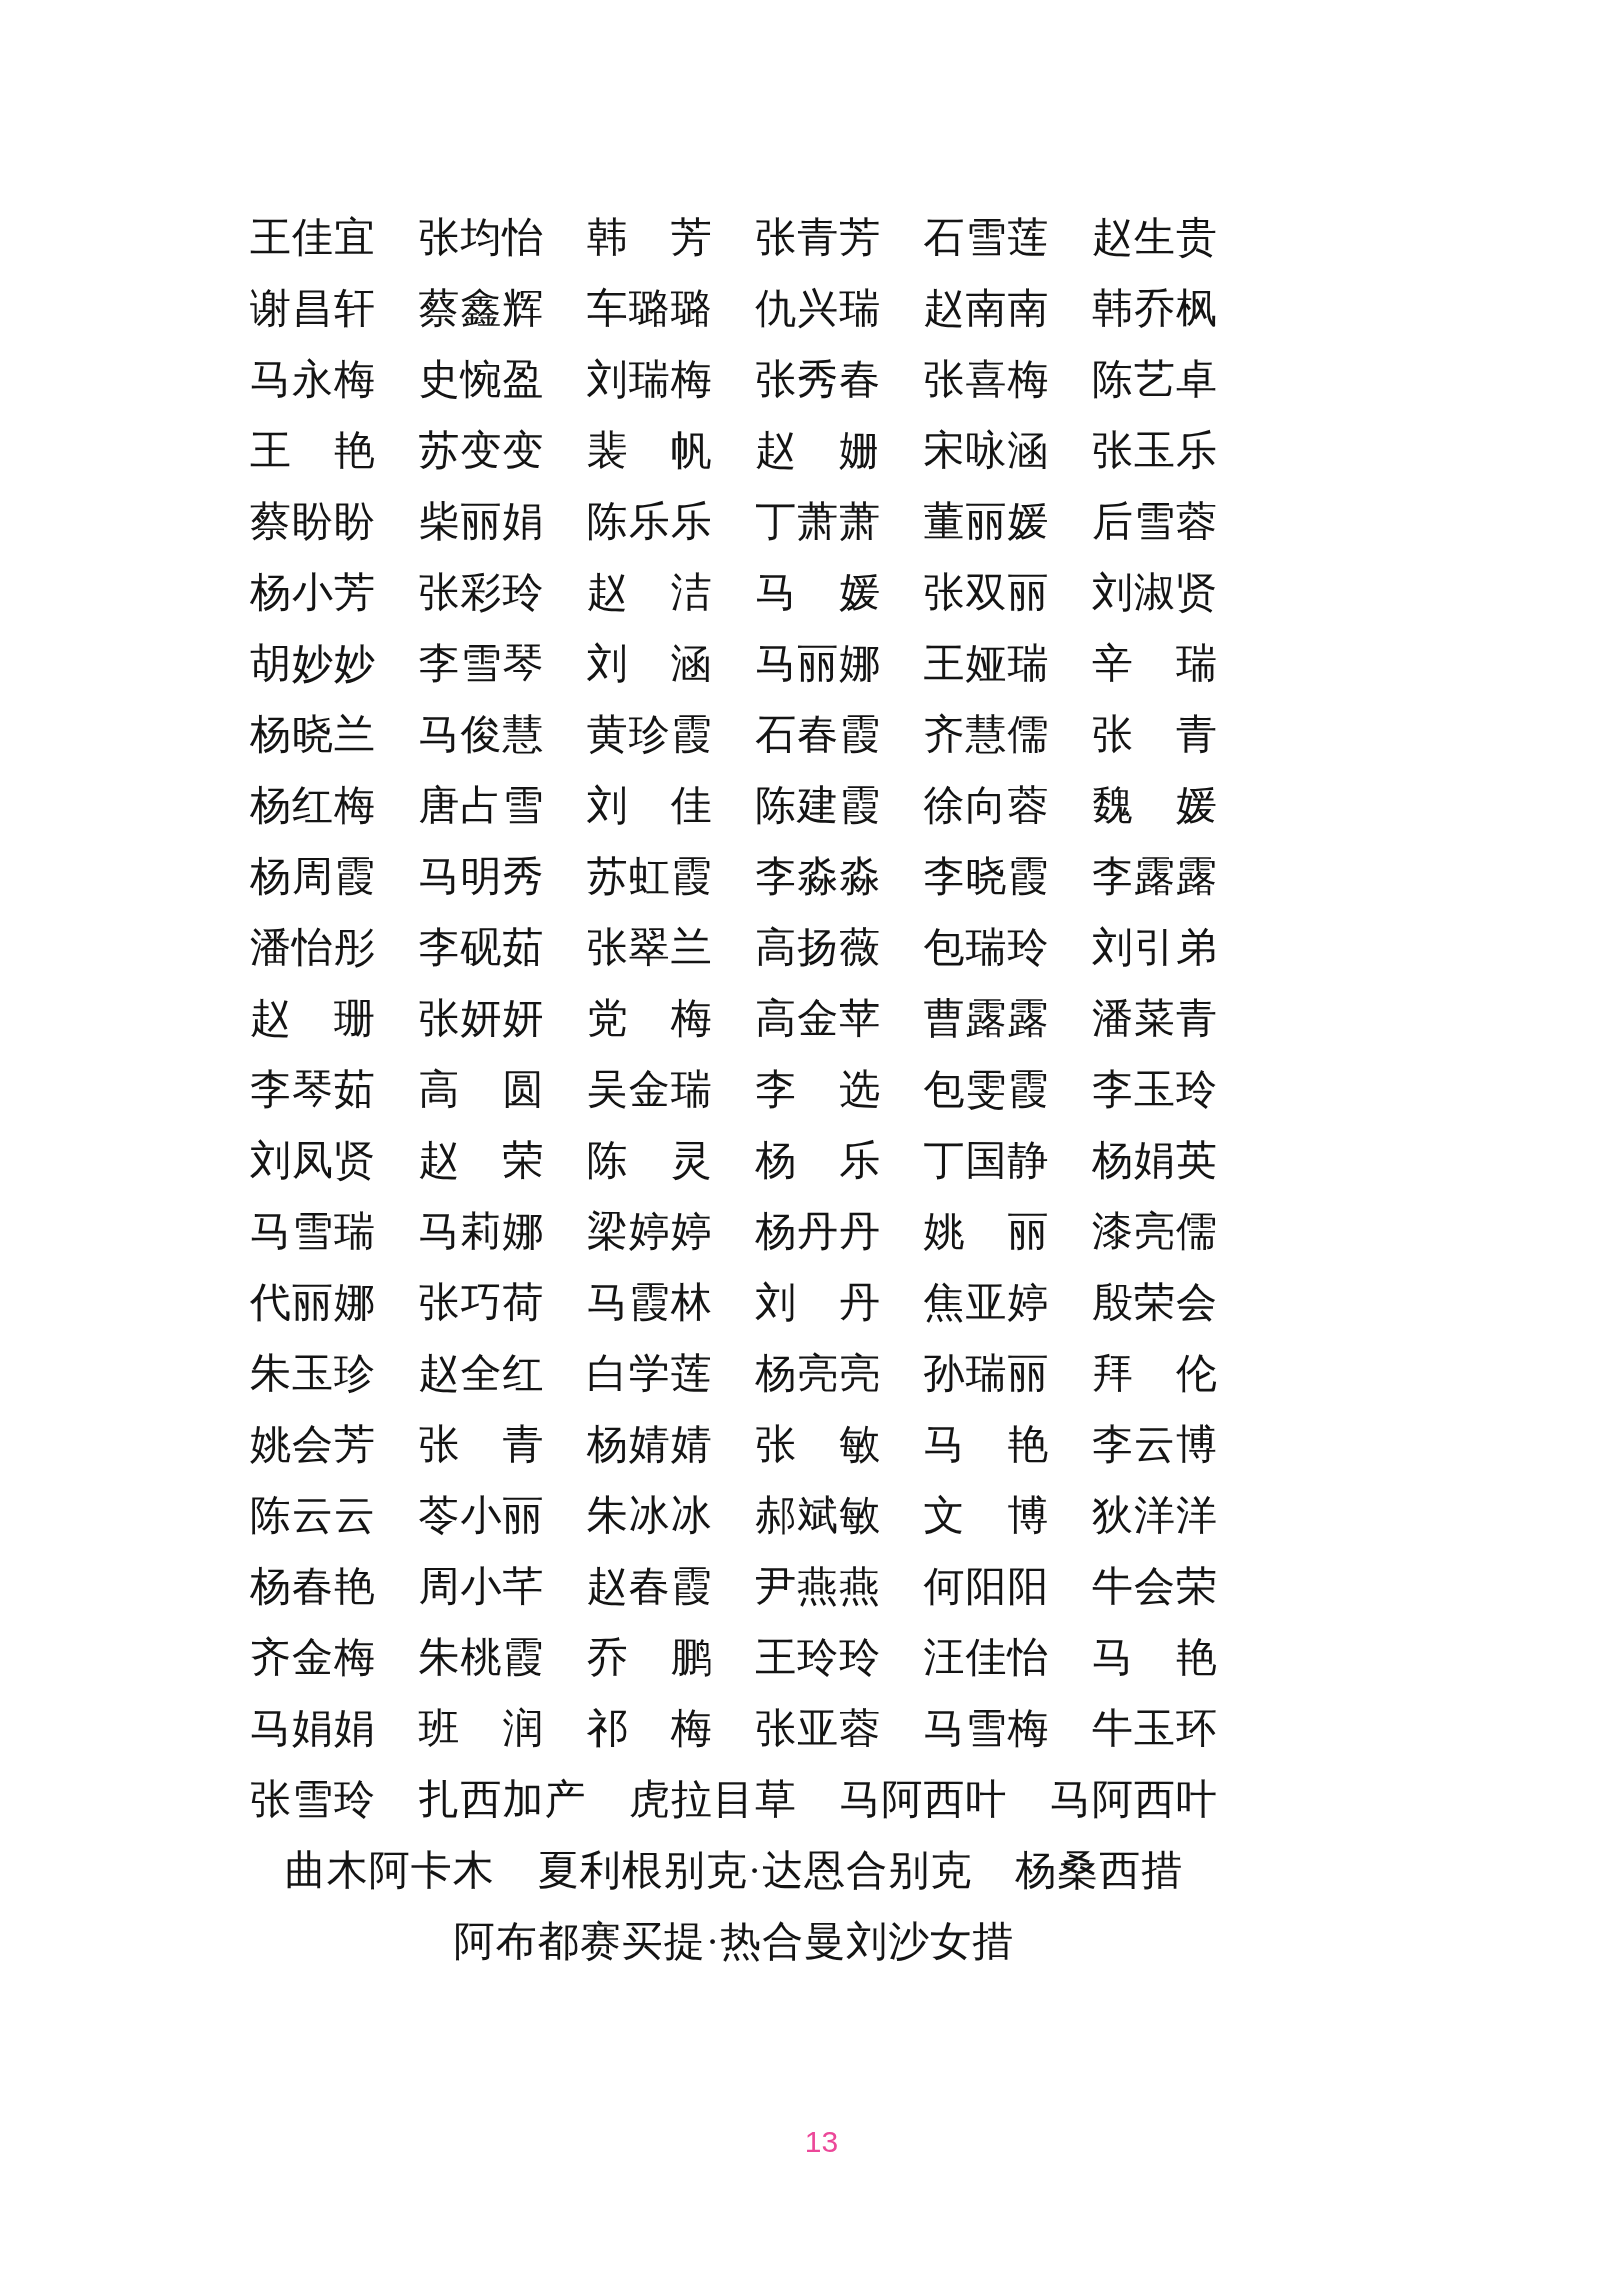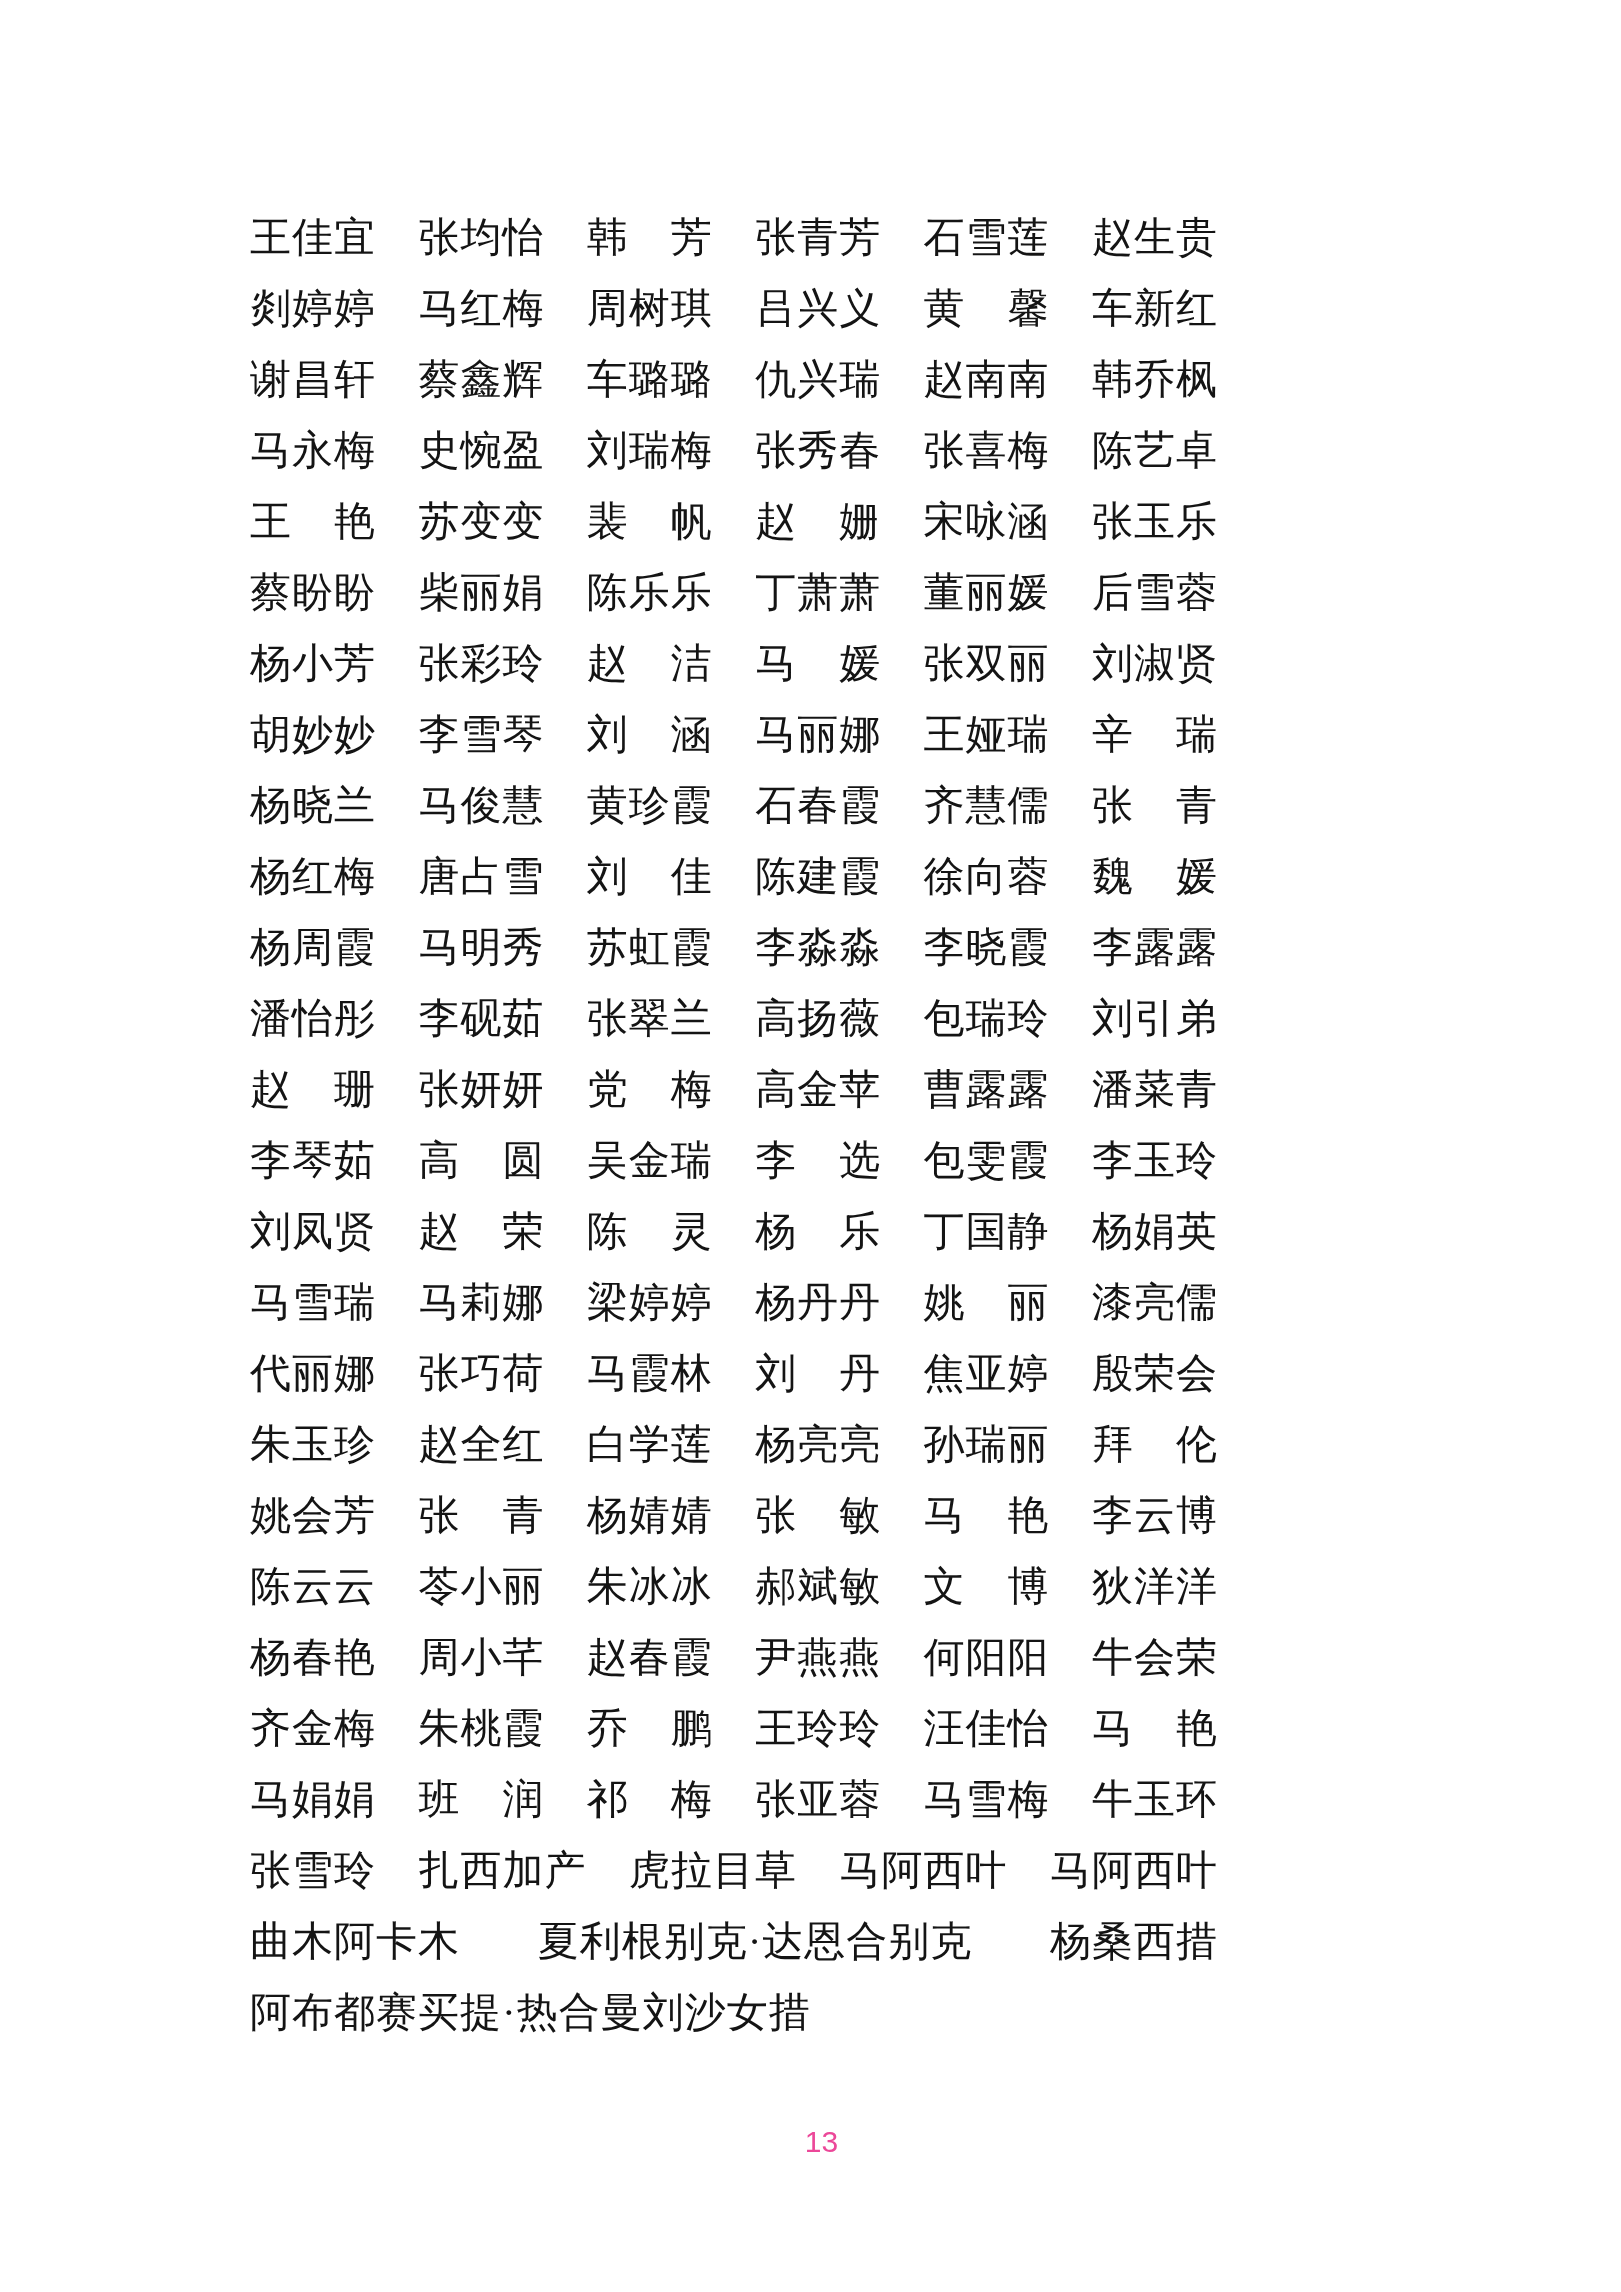--- a/index.html
+++ b/index.html
@@ -28,22 +28,22 @@
     height: 71px;
     font-size: 41px;
     color: #141414;
     white-space: pre;
     letter-spacing: 1px;
   }
   .name-row.justify {
     justify-content: space-between;
   }
   .name-row.loose {
-    justify-content: space-between;
-    gap: 61px;
+    justify-content: center;
+    gap: 43px;
   }
   .person {
     display: inline-block;
   }
   .page-number {
     position: absolute;
     left: 0;
     top: 2125px;
     width: 100%;
     text-align: center;
@@ -51,21 +51,20 @@
     color: #ec4899;
     font-family: "Liberation Sans", "DejaVu Sans", sans-serif;
   }
 </style>
 </head>
 <body>
 
 <div class="page">
   <div class="name-list">
       <div class="name-row justify"><span class="person">王佳宜</span><span class="person">张均怡</span><span class="person">韩　芳</span><span class="person">张青芳</span><span class="person">石雪莲</span><span class="person">赵生贵</span></div>
-      <div class="name-row justify"><span class="person">剡婷婷</span><span class="person">马红梅</span><span class="person">周树琪</span><span class="person">吕兴义</span><span class="person">黄　馨</span><span class="person">车新红</span></div>
       <div class="name-row justify"><span class="person">谢昌轩</span><span class="person">蔡鑫辉</span><span class="person">车璐璐</span><span class="person">仇兴瑞</span><span class="person">赵南南</span><span class="person">韩乔枫</span></div>
       <div class="name-row justify"><span class="person">马永梅</span><span class="person">史惋盈</span><span class="person">刘瑞梅</span><span class="person">张秀春</span><span class="person">张喜梅</span><span class="person">陈艺卓</span></div>
       <div class="name-row justify"><span class="person">王　艳</span><span class="person">苏变变</span><span class="person">裴　帆</span><span class="person">赵　姗</span><span class="person">宋咏涵</span><span class="person">张玉乐</span></div>
       <div class="name-row justify"><span class="person">蔡盼盼</span><span class="person">柴丽娟</span><span class="person">陈乐乐</span><span class="person">丁萧萧</span><span class="person">董丽媛</span><span class="person">后雪蓉</span></div>
       <div class="name-row justify"><span class="person">杨小芳</span><span class="person">张彩玲</span><span class="person">赵　洁</span><span class="person">马　媛</span><span class="person">张双丽</span><span class="person">刘淑贤</span></div>
       <div class="name-row justify"><span class="person">胡妙妙</span><span class="person">李雪琴</span><span class="person">刘　涵</span><span class="person">马丽娜</span><span class="person">王娅瑞</span><span class="person">辛　瑞</span></div>
       <div class="name-row justify"><span class="person">杨晓兰</span><span class="person">马俊慧</span><span class="person">黄珍霞</span><span class="person">石春霞</span><span class="person">齐慧儒</span><span class="person">张　青</span></div>
       <div class="name-row justify"><span class="person">杨红梅</span><span class="person">唐占雪</span><span class="person">刘　佳</span><span class="person">陈建霞</span><span class="person">徐向蓉</span><span class="person">魏　媛</span></div>
       <div class="name-row justify"><span class="person">杨周霞</span><span class="person">马明秀</span><span class="person">苏虹霞</span><span class="person">李淼淼</span><span class="person">李晓霞</span><span class="person">李露露</span></div>
       <div class="name-row justify"><span class="person">潘怡彤</span><span class="person">李砚茹</span><span class="person">张翠兰</span><span class="person">高扬薇</span><span class="person">包瑞玲</span><span class="person">刘引弟</span></div>

